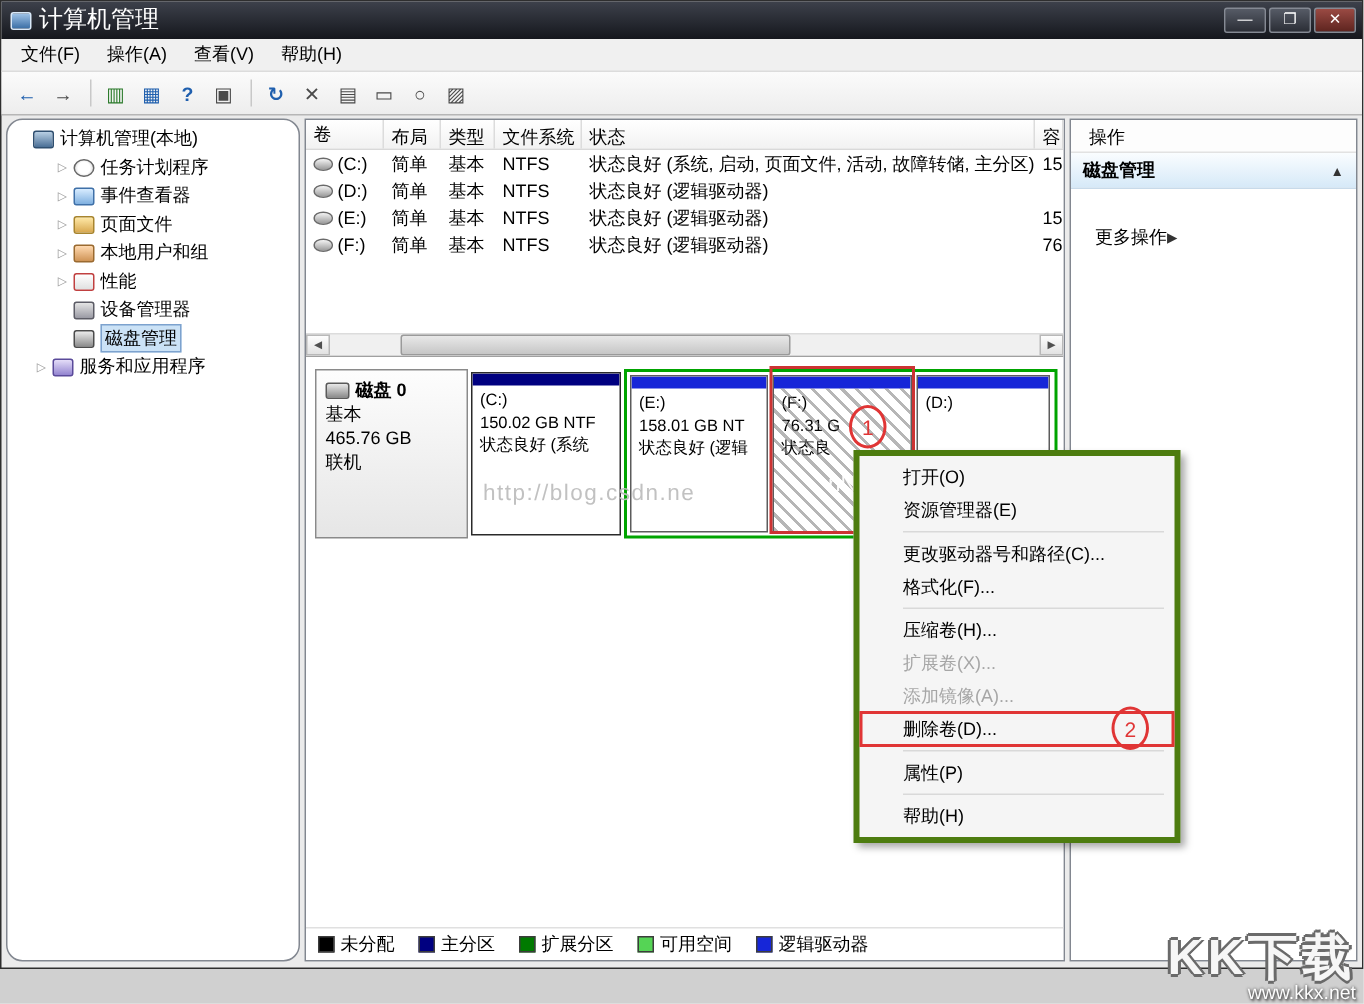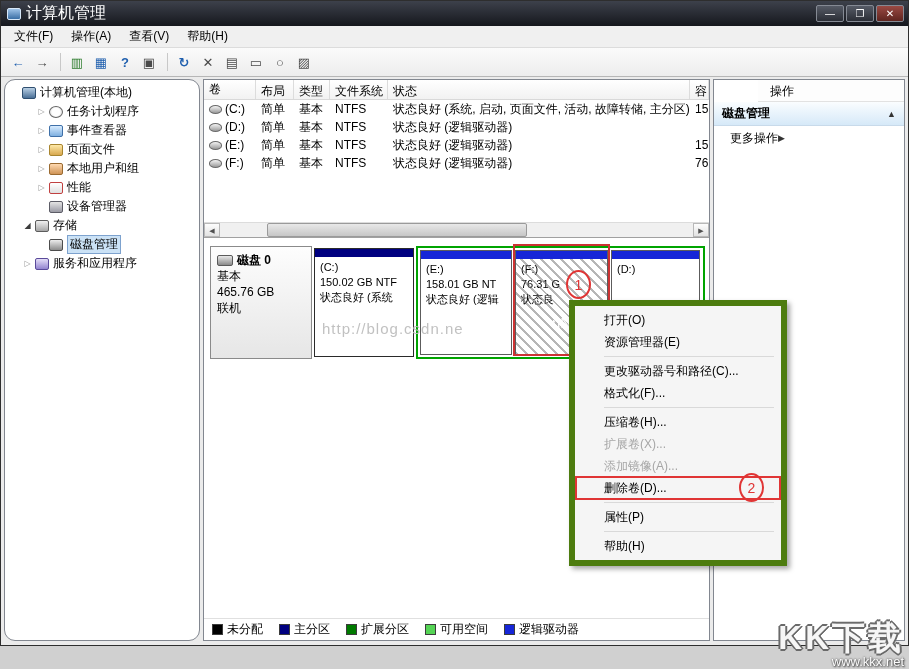--- a/index.html
+++ b/index.html
@@ -137,29 +137,29 @@
   
   .legend { flex: 0 0 22px; display: flex; align-items: center; padding: 0 8px; gap: 16px; background: #fff; border-top: 1px solid #e0e0e0; }
   .leg-item { display: flex; align-items: center; gap: 4px; white-space: nowrap; }
   .leg-sq { width: 11px; height: 11px; border: 1px solid #3c3c3c; display: inline-block; }
   .sq-unalloc { background: #000000; }
   .sq-primary { background: #000080; }
   .sq-extended { background: #007a00; }
   .sq-free { background: #55d455; }
   .sq-logical { background: #1626d8; }
   
-  .actions-title { height: 22px; padding: 3px 12px; border-bottom: 1px solid #e2e2e2; background: #fdfdfd; margin-left: 44px; }
+  .actions-title { height: 22px; padding: 3px 12px; border-bottom: 1px solid #e2e2e2; background: #fdfdfd; }
   .actions-section { height: 24px; display: flex; align-items: center; justify-content: space-between;
     padding: 0 8px; background: linear-gradient(#fafdff, #d6e9f8); border-bottom: 1px solid #c8daea; font-weight: bold; }
   .chev { font-size: 9px; color: #333; }
-  .actions-more { height: 24px; display: flex; align-items: center; padding: 0 8px 0 16px; }
+  .actions-more { height: 24px; display: flex; align-items: center; padding: 0 8px 0 16px; margin-top: 20px; }
   
   .context-menu {
     position: absolute; left: 569px; top: 300px; width: 218px; z-index: 50;
-    background: #f5f5f5; border: 6px solid #4d7c0f; box-shadow: 3px 3px 5px rgba(0,0,0,.35);
+    background: #f5f5f5; border: 4px solid #4d7c0f; box-shadow: 3px 3px 5px rgba(0,0,0,.35);
     padding: 3px 1px;
   }
   .menu-item { height: 22px; line-height: 22px; padding-left: 28px; position: relative; white-space: nowrap; cursor: default; }
   .menu-item.disabled { color: #a6a6a6; }
   .menu-sep { height: 1px; background: #d9d9d9; margin: 3px 6px 3px 28px; }
   .menu-item.annotated { outline: 2px solid #e03535; outline-offset: -1px; }
   .ann-2 { position: absolute; right: 16px; top: -4px; }
   
   .kk { position: absolute; right: 5px; bottom: 0px; text-align: right; z-index: 60; line-height: 1.05; }
   .kk-name { font-size: 33px; font-weight: bold; letter-spacing: 3px; color: #f6f6f6;
@@ -233,25 +233,20 @@
       </div>
       <div class="trow d2">
         <span class="arrow col"></span>
         <span class="ticon i-perf"></span>
         <span class="tlabel">性能</span>
       </div>
       <div class="trow d2">
         <span class="arrow"></span>
         <span class="ticon i-device"></span>
         <span class="tlabel">设备管理器</span>
-      </div>
-      <div class="trow d1">
-        <span class="arrow exp"></span>
-        <span class="ticon i-storage"></span>
-        <span class="tlabel">存储</span>
       </div>
       <div class="trow d2 selected">
         <span class="arrow"></span>
         <span class="ticon i-disk"></span>
         <span class="tlabel">磁盘管理</span>
       </div>
       <div class="trow d1">
         <span class="arrow col"></span>
         <span class="ticon i-services"></span>
         <span class="tlabel">服务和应用程序</span>

